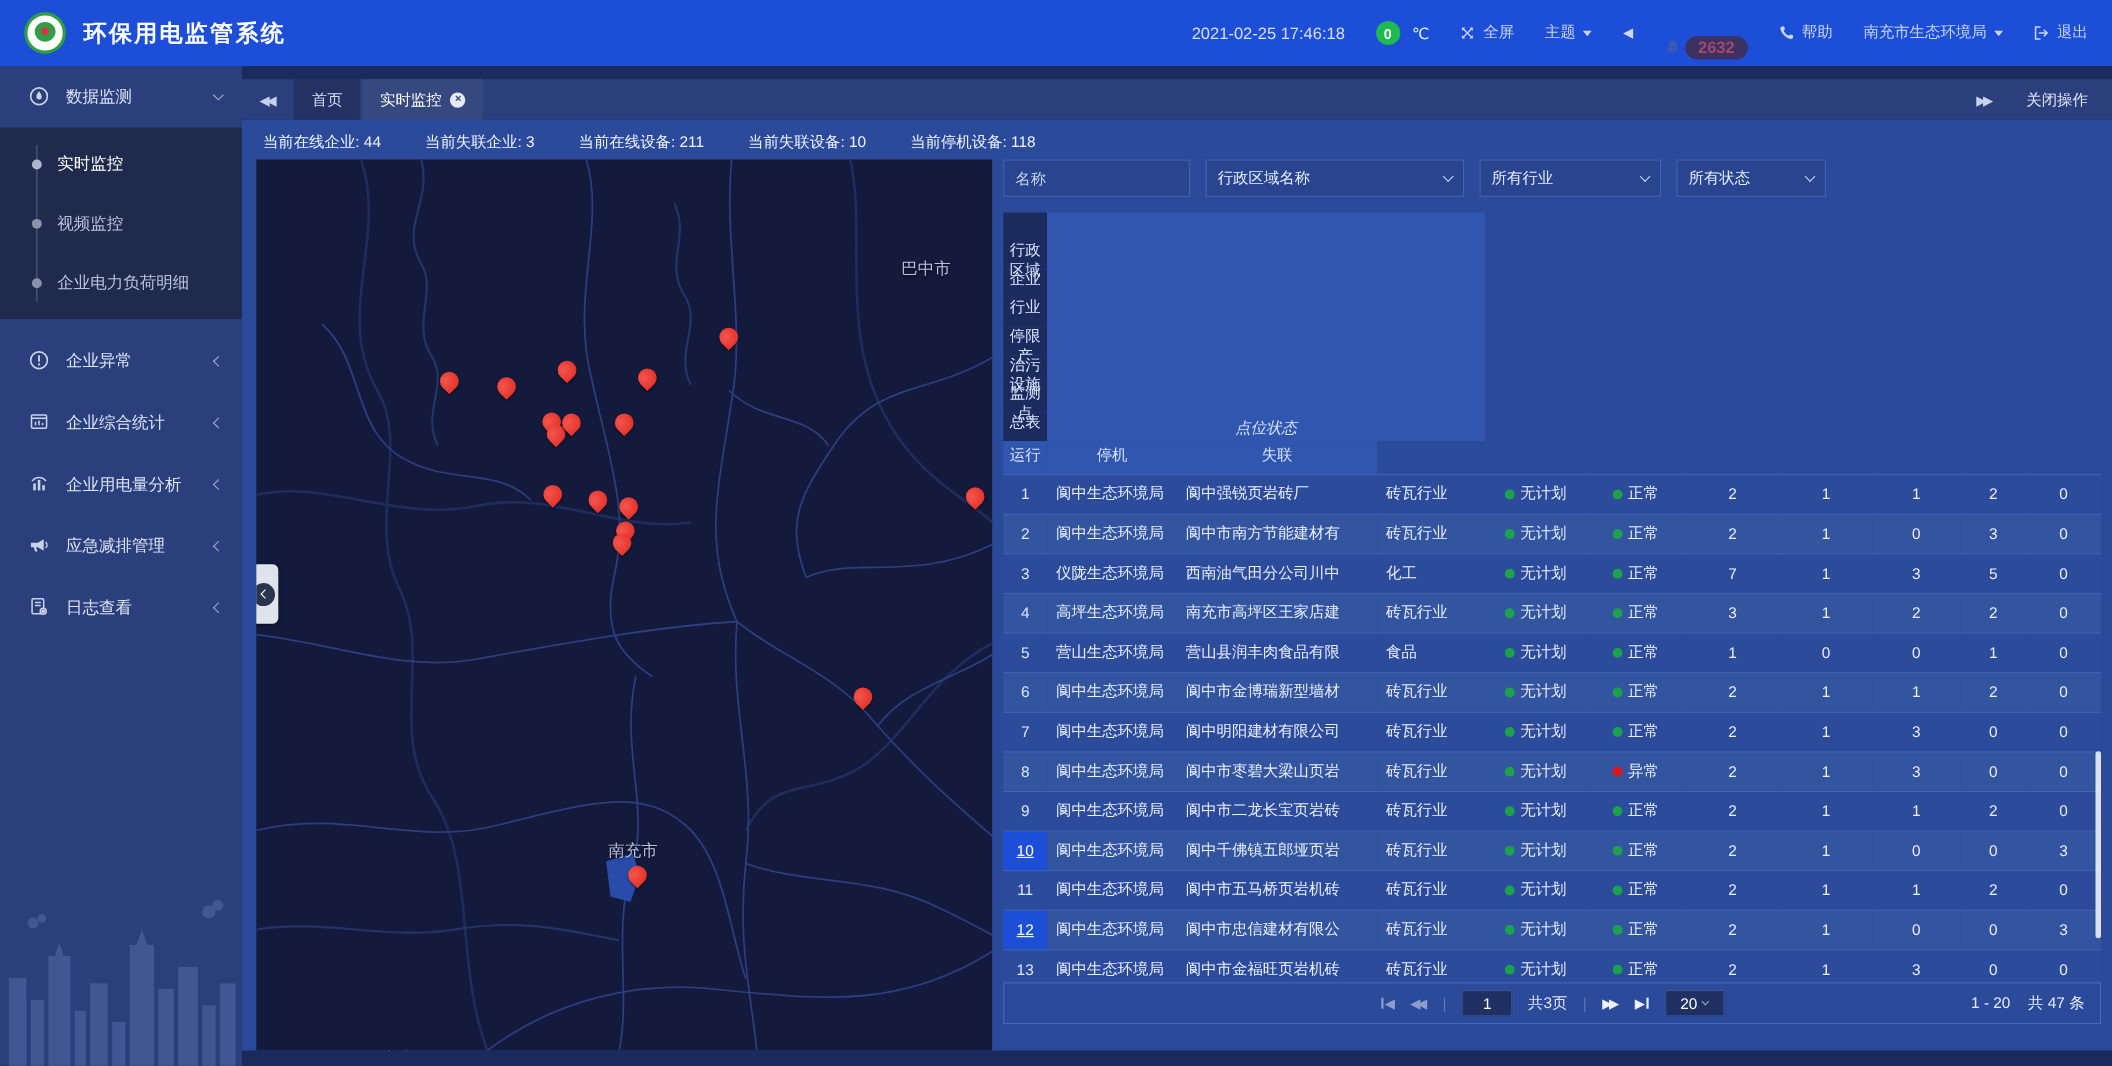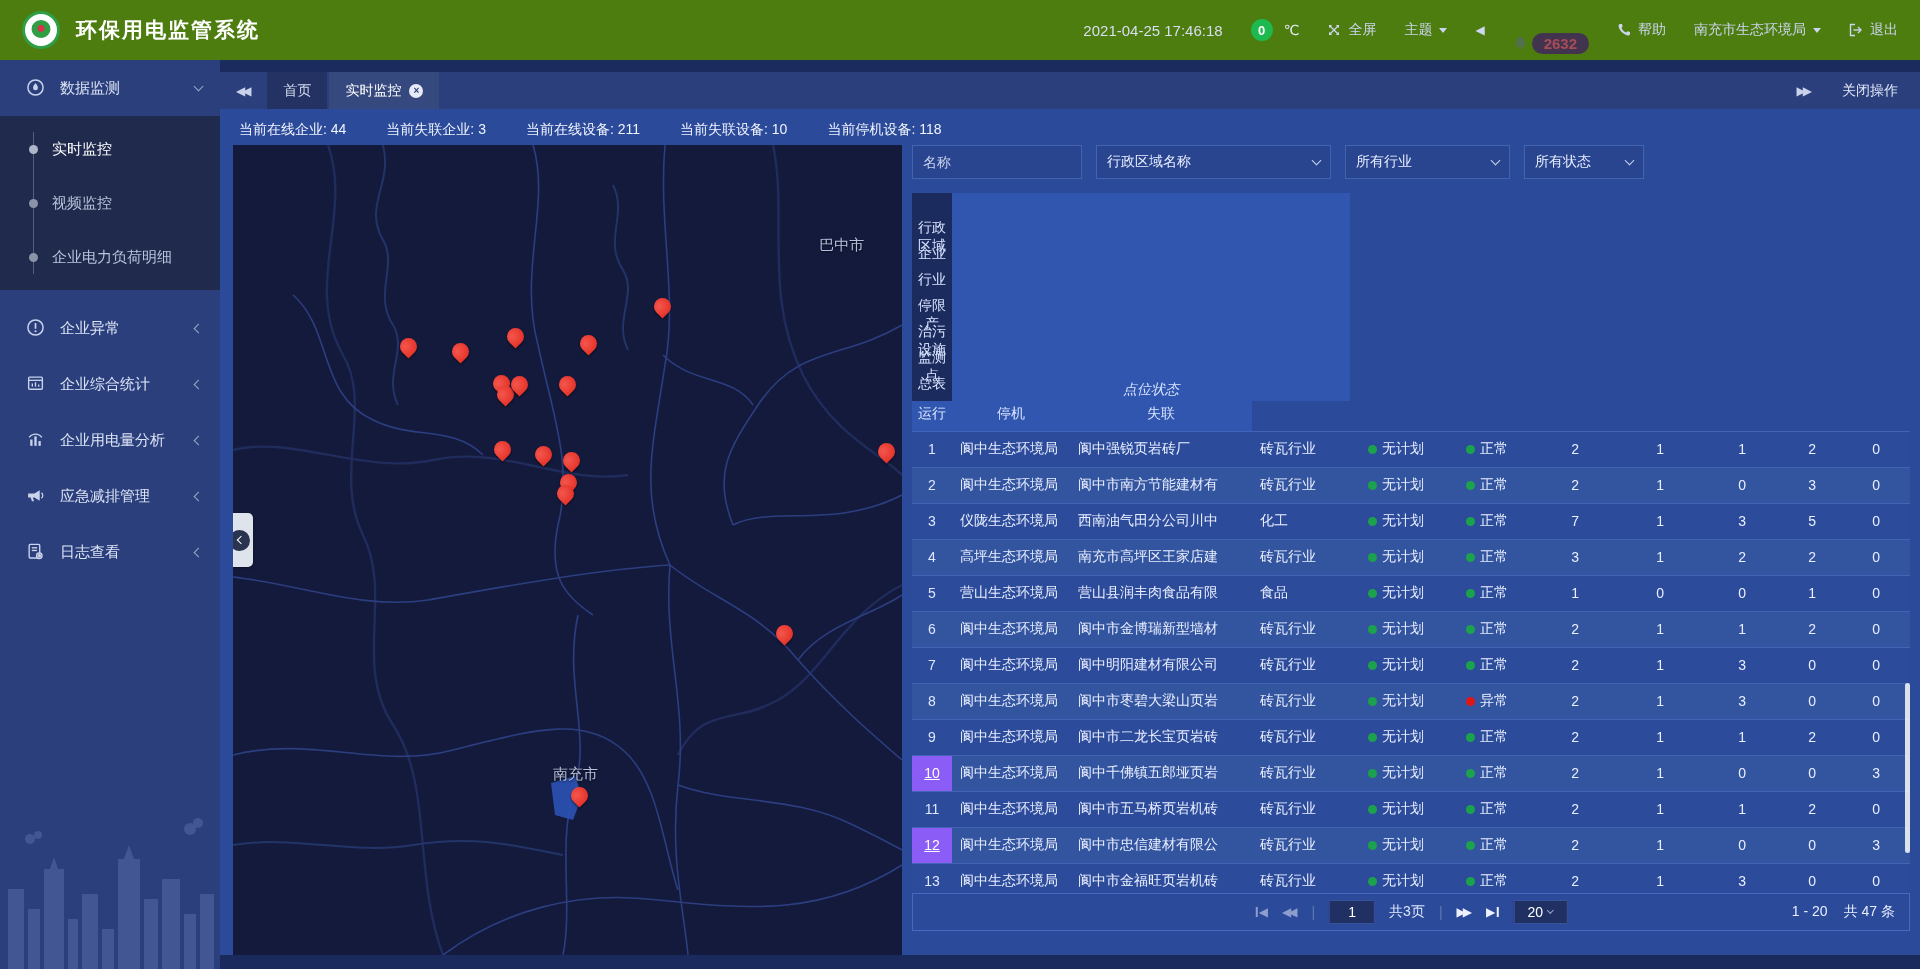--- a/index.html
+++ b/index.html
@@ -1,20 +1,20 @@
 <!DOCTYPE html>
 <html><head>
 <meta charset="utf-8">
 <style>
   * { box-sizing: border-box; margin:0; padding:0; }
   html,body { width:1920px; height:969px; overflow:hidden;
     font-family:"Liberation Sans","DejaVu Sans",sans-serif; background:#1c2b5e; }
 
   
-  .header { height:60px; background:#4d7c0f; display:flex; align-items:center; padding:0 22px; }
+  .header { height:60px; background:#1d4ed8; display:flex; align-items:center; padding:0 22px; }
   .logo { width:38px; height:38px; border-radius:50%; background:#fff; border:3px solid #2f9e44;
           position:relative; flex:0 0 auto; }
   .logo::after { content:""; position:absolute; inset:6px; border-radius:50%;
           background:radial-gradient(circle at 50% 42%, #d8334a 0 3px, #2f9e44 4px 9px, #ffffff 10px); }
   .app-title { color:#fff; font-size:21px; font-weight:bold; letter-spacing:2px; margin-left:16px; }
   .h-right { margin-left:auto; display:flex; align-items:center; gap:28px; color:#ccd6ef; font-size:14px; }
   .h-item { display:flex; align-items:center; gap:7px; cursor:default; white-space:nowrap; }
   .datetime { font-size:15px; color:#d8dff2; }
   .temp-badge { width:22px; height:22px; border-radius:50%; background:#1fba4f; color:#fff;
           font-size:13px; font-weight:bold; display:flex; align-items:center; justify-content:center; }
@@ -89,38 +89,38 @@
 
   
   .right-panel { flex:1; height:810px; display:flex; flex-direction:column; position:relative; }
   .filters { height:34px; display:flex; gap:14px; margin-bottom:14px; }
   .f-input { width:170px; background:#2a458f; border:1px solid #4263b0; color:#fff;
           padding:0 10px; font-size:14px; outline:none; }
   .f-input::placeholder { color:#c6d1ec; }
   .f-select { background:#2a458f; border:1px solid #4263b0; color:#e8eeff; display:flex;
           align-items:center; justify-content:space-between; padding:0 10px; font-size:14px; cursor:pointer; }
   .f-select .chev { color:#c8d4f0; margin-left:10px; }
-  .w-region { width:235px; } .w-industry { width:165px; } .w-status { width:120px; }
+  .w-region { width:235px; } .w-industry { width:165px; } .w-status { width:136px; }
 
   .table-panel { height:700px; overflow:hidden; }
   table { width:100%; border-collapse:collapse; table-layout:fixed; }
   thead th { background:#3056b0; color:#d9e4ff; font-weight:normal; font-size:14px; padding:0; }
   thead tr.r1 th { height:26px; vertical-align:bottom; padding-bottom:2px; }
   thead tr.r2 th { height:30px; vertical-align:top; padding-top:4px; }
   thead th.main { vertical-align:middle; padding:0; }
   thead .group { font-style:italic; }
   thead { border-bottom:1px solid #5578d4; }
   tbody td { height:36px; font-size:14px; color:#e9efff; border-top:1px solid rgba(88,126,210,.5);
           white-space:nowrap; overflow:hidden; }
   tbody tr.odd  { background:#2c4b9b; }
   tbody tr.even { background:#33549f; }
   td.c { text-align:center; }
   td.l { text-align:left; padding-left:8px; }
   td.num { text-align:center; color:#dfe7ff; }
-  td.num.hl { background:#8b5cf6; color:#ffffff;text-decoration:underline; }
+  td.num.hl { background:#1d4ed8; color:#ffffff;text-decoration:underline; }
   .dot { display:inline-block; width:9px; height:9px; border-radius:50%; margin-right:5px;
           vertical-align:-1px; }
   .scroll-thumb { position:absolute; right:0; top:538px; width:5px; height:170px;
           background:#eef1f8; border-radius:3px; opacity:.9; z-index:4; }
 
   
   .pagination { height:38px; background:#2b4a9a; border:1px solid #4767c0; display:flex;
           align-items:center; position:relative; color:#dfe7fb; font-size:14px; }
   .pg-center { position:absolute; left:50%; transform:translateX(-50%); display:flex;
           align-items:center; gap:14px; }
@@ -137,21 +137,21 @@
 
   .bottom-strip { height:14px; background:#1b2a5c; margin:auto -10px 0 -13px; }
 </style>
 </head>
 <body>
 
 <div class="header">
   <div class="logo"></div>
   <div class="app-title">环保用电监管系统</div>
   <div class="h-right">
-    <span class="datetime">2021-04-25 17:46:18</span>
+    <span class="datetime">2021-02-25 17:46:18</span>
     <span class="h-item">
       <span class="temp-badge">0</span>
       <span class="temp-unit">℃</span>
     </span>
     <span class="h-item">
       <span class="hicon">
         <svg width="14" height="14" viewBox="0 0 14 14">
             <path d="M2 2 L5.2 2 L2 5.2 Z M12 2 L12 5.2 L8.8 2 Z M2 12 L2 8.8 L5.2 12 Z M12 12 L8.8 12 L12 8.8 Z" fill="currentColor"></path>
             <path d="M3.2 3.2 L10.8 10.8 M10.8 3.2 L3.2 10.8" stroke="currentColor" stroke-width="1.3"></path>
           </svg>

